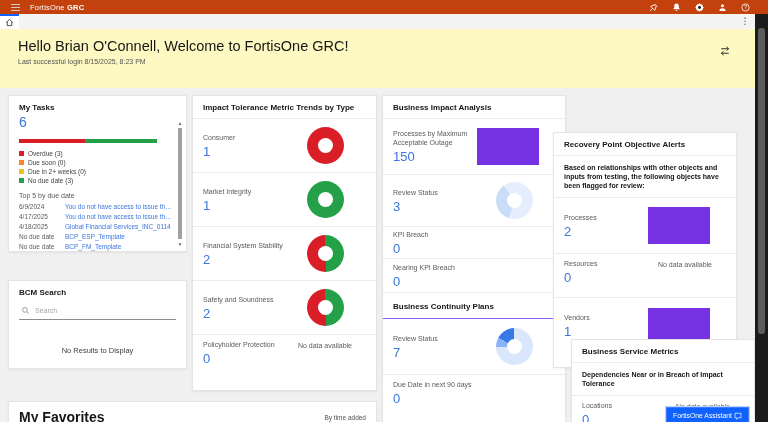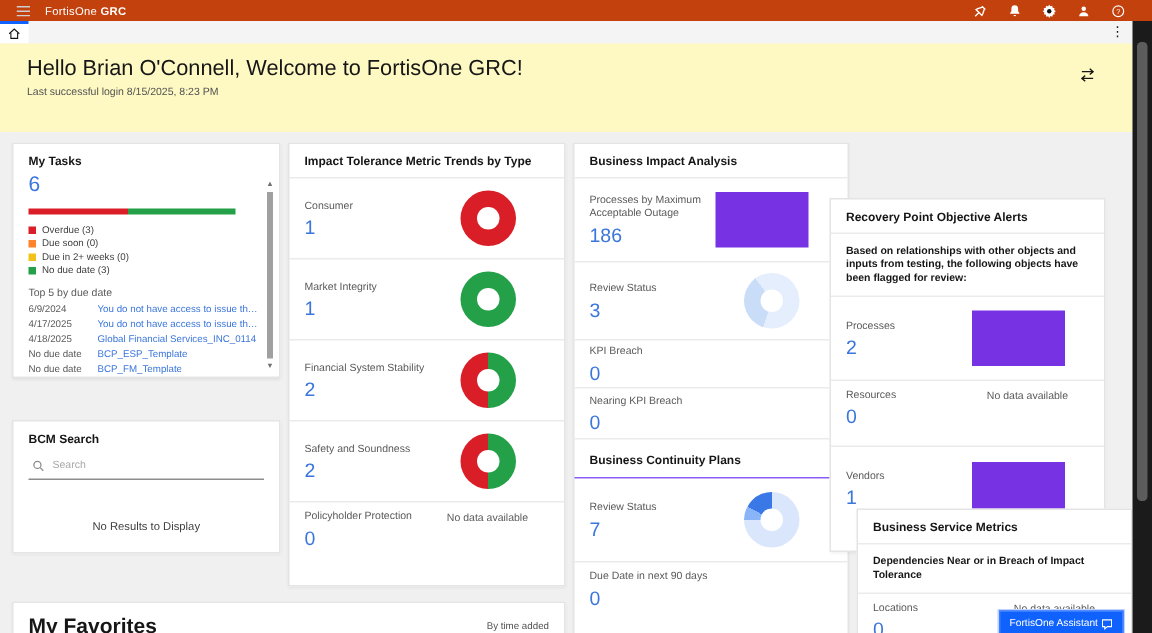--- a/index.html
+++ b/index.html
@@ -271,21 +271,21 @@
         </div>
       <div class="no-data">No data available</div>
     </div>
   </div>
 
   <div class="card" style="left:382px; top:7px; width:184px; height:400px;">
     <div class="card-title title-line">Business Impact Analysis</div>
     <div class="metric" style="height:56px;">
       <div>
           <div class="metric-label">Processes by Maximum Acceptable Outage</div>
-          <div class="metric-value">186</div>
+          <div class="metric-value">150</div>
         </div>
       <div class="rect-viz" style="background-color: rgb(118, 50, 227);"></div>
     </div>
     <div class="metric" style="height:52px;">
       <div>
           <div class="metric-label">Review Status</div>
           <div class="metric-value">3</div>
         </div>
       <div class="donut" style="background: conic-gradient(rgb(228, 238, 252) 0%, rgb(228, 238, 252) 55%, rgb(201, 220, 248) 55%, rgb(201, 220, 248) 90%, rgb(228, 238, 252) 90%, rgb(228, 238, 252) 100%);"></div>
     </div>

